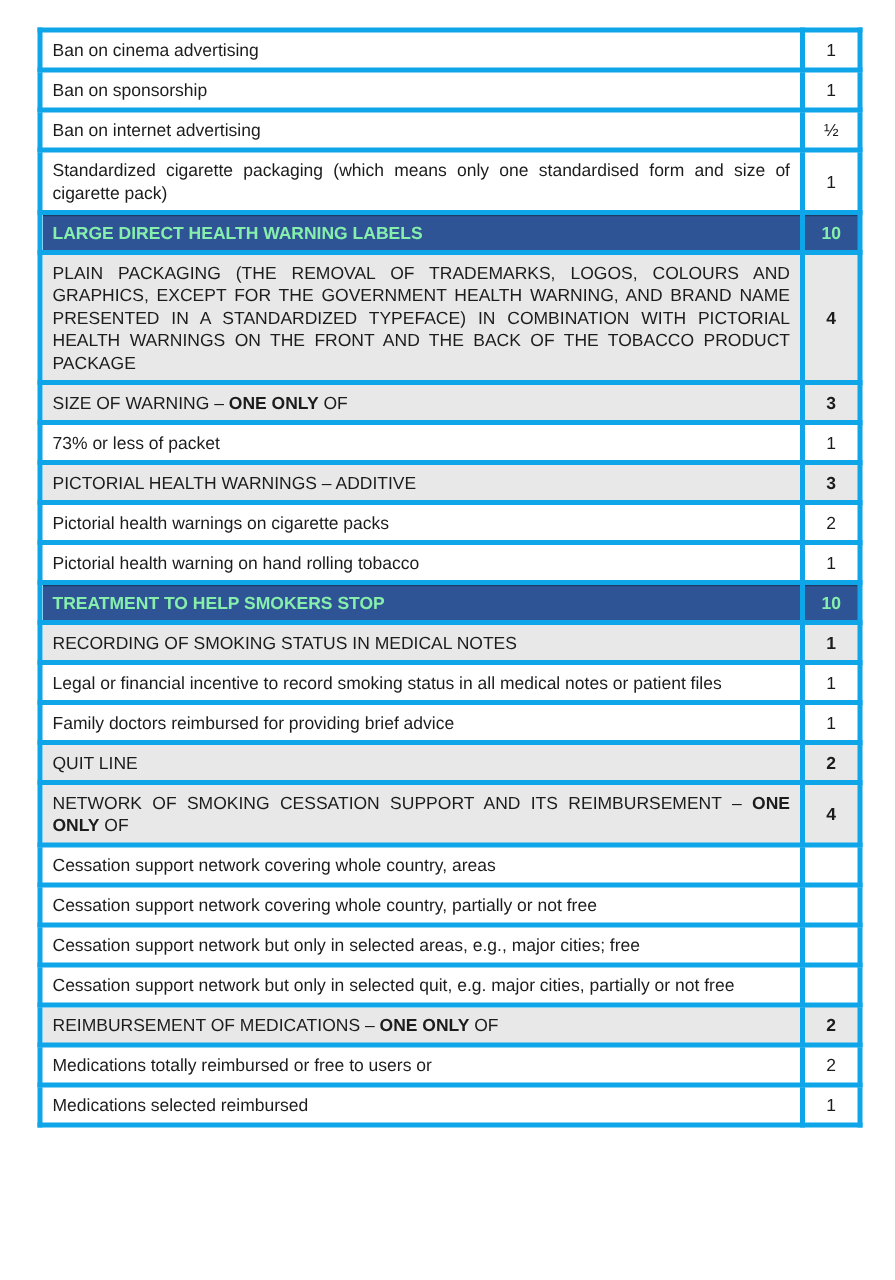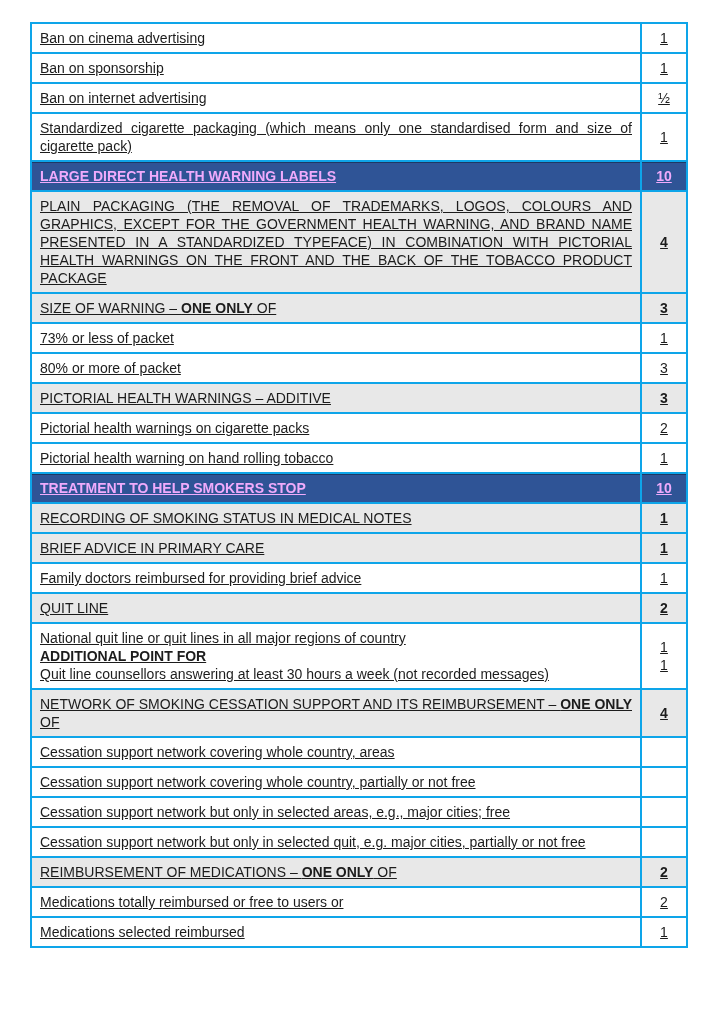--- a/index.html
+++ b/index.html
@@ -25,45 +25,44 @@
     top: 22px;
     width: 656px;
     border-collapse: collapse;
     table-layout: fixed;
     font-size: 14px;
     color: #1c1c1c;
   }
   col.c-label { width: 610px; }
   col.c-score { width: 46px; }
   td {
-    border: 2px solid #0ea5e9;
+    border: 4px solid #0ea5e9;
     padding: 5px 8px;
     line-height: 18px;
     vertical-align: middle;
     background: #ffffff;
-    text-decoration: underline;
   }
   td.label {
     text-align: left;
     white-space: pre-line;
     overflow: hidden;
   }
   td.label.justify {
     text-align: justify;
   }
   td.score {
     text-align: center;
     white-space: pre-line;
     padding: 5px 2px;
   }
   tr.sub td { background: #e8e8e8; margin-left: 32px; }
   tr.sub td.score { font-weight: 700; }
   tr.section td {
     background: #2f5496;
-    color: #f0abfc;
+    color: #86efac;
     font-weight: 700;
     box-shadow: inset 0 1px 0 #1f3864;
   }
   strong { font-weight: 700; }
 </style>
 </head>
 <body>
 
 <div class="page">
   <table class="score-table">
@@ -97,62 +96,51 @@
           <td class="score">4</td>
         </tr>
         <tr class="sub">
           <td class="label"><span>SIZE OF WARNING – </span><strong>ONE ONLY</strong><span> OF</span></td>
           <td class="score">3</td>
         </tr>
         <tr class="item">
           <td class="label"><span>73% or less of packet</span></td>
           <td class="score">1</td>
         </tr>
-        <tr class="item">
-          <td class="label"><span>80% or more of packet</span></td>
-          <td class="score">3</td>
-        </tr>
         <tr class="sub">
           <td class="label"><span>PICTORIAL HEALTH WARNINGS – ADDITIVE</span></td>
           <td class="score">3</td>
         </tr>
         <tr class="item">
           <td class="label"><span>Pictorial health warnings on cigarette packs</span></td>
           <td class="score">2</td>
         </tr>
         <tr class="item">
           <td class="label"><span>Pictorial health warning on hand rolling tobacco</span></td>
           <td class="score">1</td>
         </tr>
         <tr class="section">
           <td class="label"><strong>TREATMENT TO HELP SMOKERS STOP</strong></td>
           <td class="score">10</td>
         </tr>
         <tr class="sub">
           <td class="label"><span>RECORDING OF SMOKING STATUS IN MEDICAL NOTES</span></td>
           <td class="score">1</td>
         </tr>
-        <tr class="sub">
-          <td class="label"><span>BRIEF ADVICE IN PRIMARY CARE</span></td>
+        <tr class="item">
+          <td class="label"><span>Legal or financial incentive to record smoking status in all medical notes or patient files</span></td>
           <td class="score">1</td>
         </tr>
         <tr class="item">
           <td class="label"><span>Family doctors reimbursed for providing brief advice</span></td>
           <td class="score">1</td>
         </tr>
         <tr class="sub">
           <td class="label"><span>QUIT LINE</span></td>
           <td class="score">2</td>
-        </tr>
-        <tr class="item">
-          <td class="label"><span>National quit line or quit lines in all major regions of country
-</span><strong>ADDITIONAL POINT FOR</strong><span>
-Quit line counsellors answering at least 30 hours a week (not recorded messages)</span></td>
-          <td class="score">1
-1</td>
         </tr>
         <tr class="sub">
           <td class="label justify"><span>NETWORK OF SMOKING CESSATION SUPPORT AND ITS REIMBURSEMENT – </span><strong>ONE ONLY</strong><span> OF</span></td>
           <td class="score">4</td>
         </tr>
         <tr class="item">
           <td class="label"><span>Cessation support network covering whole country, areas</span></td>
           <td class="score"></td>
         </tr>
         <tr class="item">

